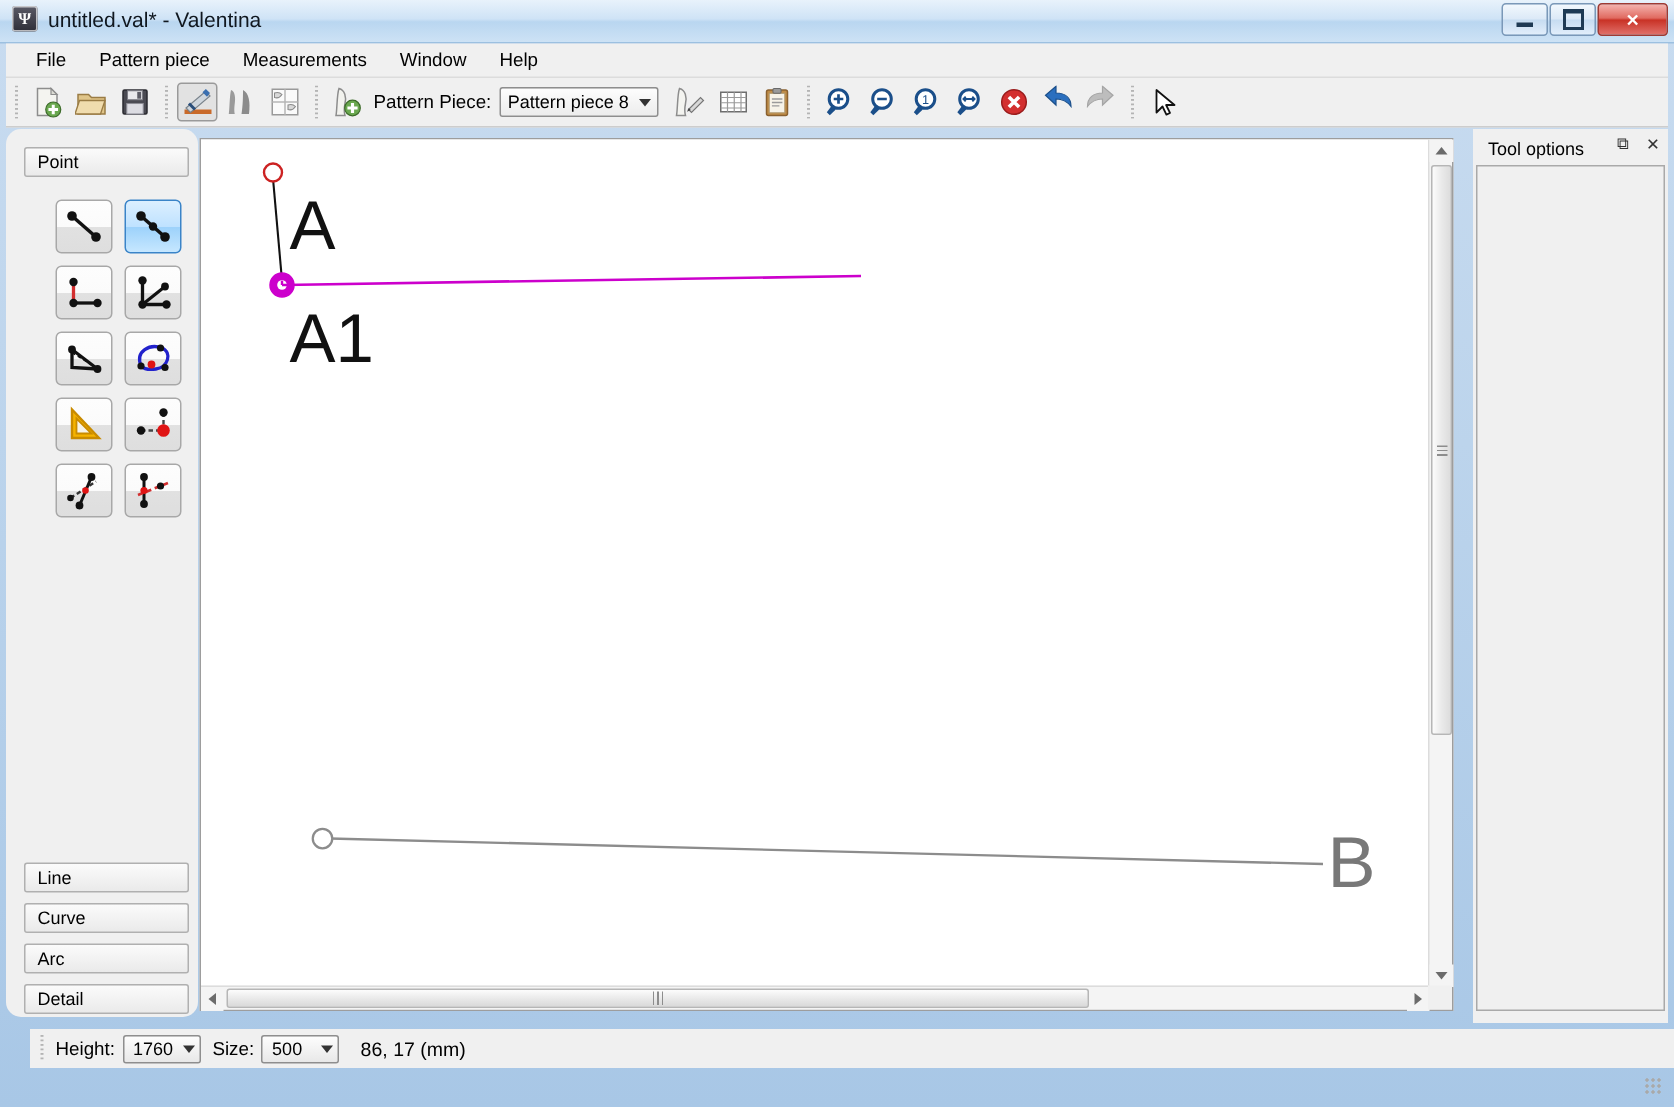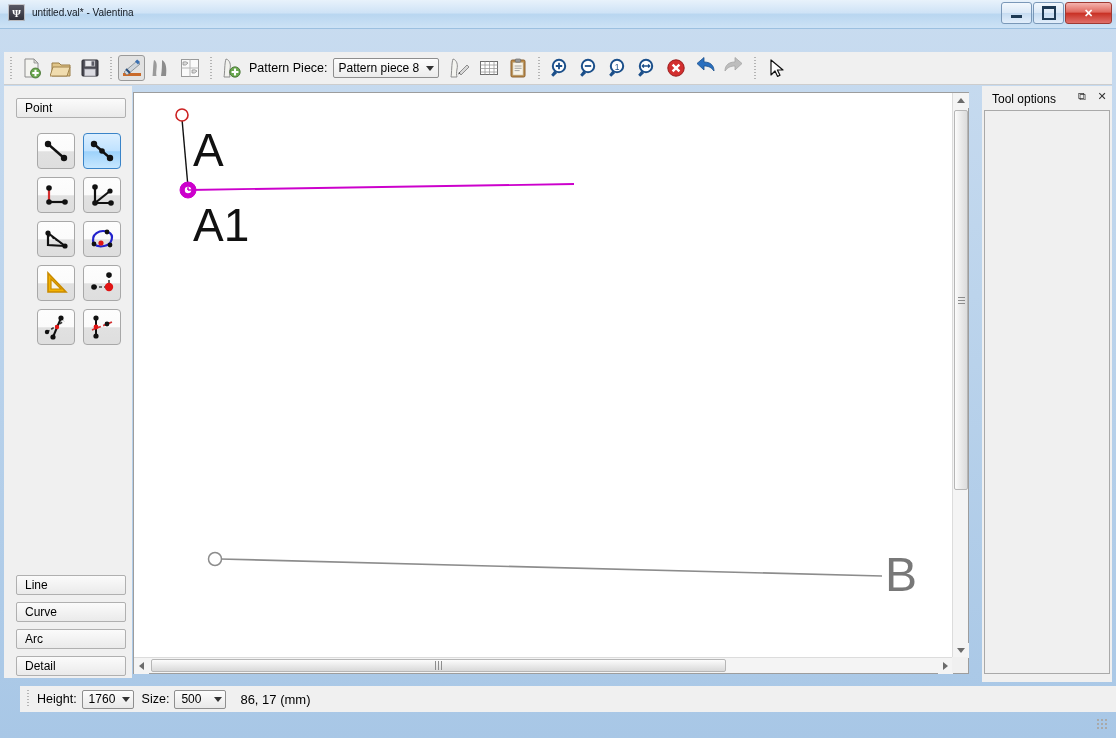--- a/index.html
+++ b/index.html
@@ -22,21 +22,21 @@
   }
   .title-left{position:absolute;left:8px;top:4px;display:flex;align-items:center;gap:7px;}
   .app-icon{
     width:17px;height:17px;border-radius:2px;
     background:linear-gradient(to bottom,#5a5a66,#2e2e38);
     color:#fff;font-size:11px;font-weight:bold;
     display:flex;align-items:center;justify-content:center;
     font-family:"Liberation Serif",serif;
     box-shadow:0 0 0 1px #ffffffaa inset;
   }
-  .title-text{font-size:10px;color:#10171f;white-space:nowrap;}
+  .title-text{font-size:14px;color:#10171f;white-space:nowrap;}
   .win-btns{position:absolute;right:4px;top:2px;display:flex;gap:1px;}
   .wb{
     width:29px;height:20px;border:1px solid #7a98b8;border-radius:3px;
     display:flex;align-items:center;justify-content:center;
     background:linear-gradient(to bottom,#f2f8fd 0%,#dce9f7 48%,#c6dcf1 52%,#e2eefb 100%);
     color:#1e3a54;font-size:11px;
   }
   .wb.close{
     background:linear-gradient(to bottom,#f4b3ae 0%,#e06a60 45%,#c93226 52%,#e0706a 100%);
     border-color:#9e3a33;color:#fff;width:45px;font-weight:bold;
@@ -81,20 +81,21 @@
     padding:0 4px 0 5px;font-size:12px;color:#000;box-sizing:border-box;
   }
   .combo .caret{
     width:0;height:0;border-left:4px solid transparent;border-right:4px solid transparent;
     border-top:5px solid #333;margin-left:7px;
   }
   
   .leftdock{
     position:absolute;left:4px;top:86px;width:128px;height:592px;
     background:#f0f0f0;
+    border-radius:10px;
   }
   .grp-header{
     position:absolute;left:12px;width:110px;height:20px;
     background:linear-gradient(to bottom,#fbfbfb,#eaeaea);
     border:1px solid #b0b0b0;border-radius:2px;
     display:flex;align-items:center;padding-left:8px;
     font-size:12px;color:#000;box-sizing:border-box;
   }
   .tool-grid{
     position:absolute;left:29px;top:43px;
@@ -213,20 +214,27 @@
         </div>
       <div class="wb">
           <div class="glyph-max"></div>
         </div>
       <div class="wb close">
           <span>✕</span>
         </div>
     </div>
   </div>
 
+  <div class="menubar">
+    <div class="menu-item">File</div>
+    <div class="menu-item">Pattern piece</div>
+    <div class="menu-item">Measurements</div>
+    <div class="menu-item">Window</div>
+    <div class="menu-item">Help</div>
+  </div>
 
   <div class="toolbar">
 
     <div class="tb-handle"></div>
 
     <div class="tbtn">
       <svg width="22" height="22" viewBox="0 0 22 22">
         <path d="M4 2 h9 l4 4 v14 h-13 z" fill="#f4f4f0" stroke="#8d8d8d" stroke-width="1"></path>
         <path d="M13 2 v4 h4 z" fill="#dcdcd4" stroke="#8d8d8d" stroke-width="0.8"></path>
         <circle cx="14.5" cy="16" r="5" fill="#6aa84f" stroke="#3d6b2a" stroke-width="0.8"></circle>

